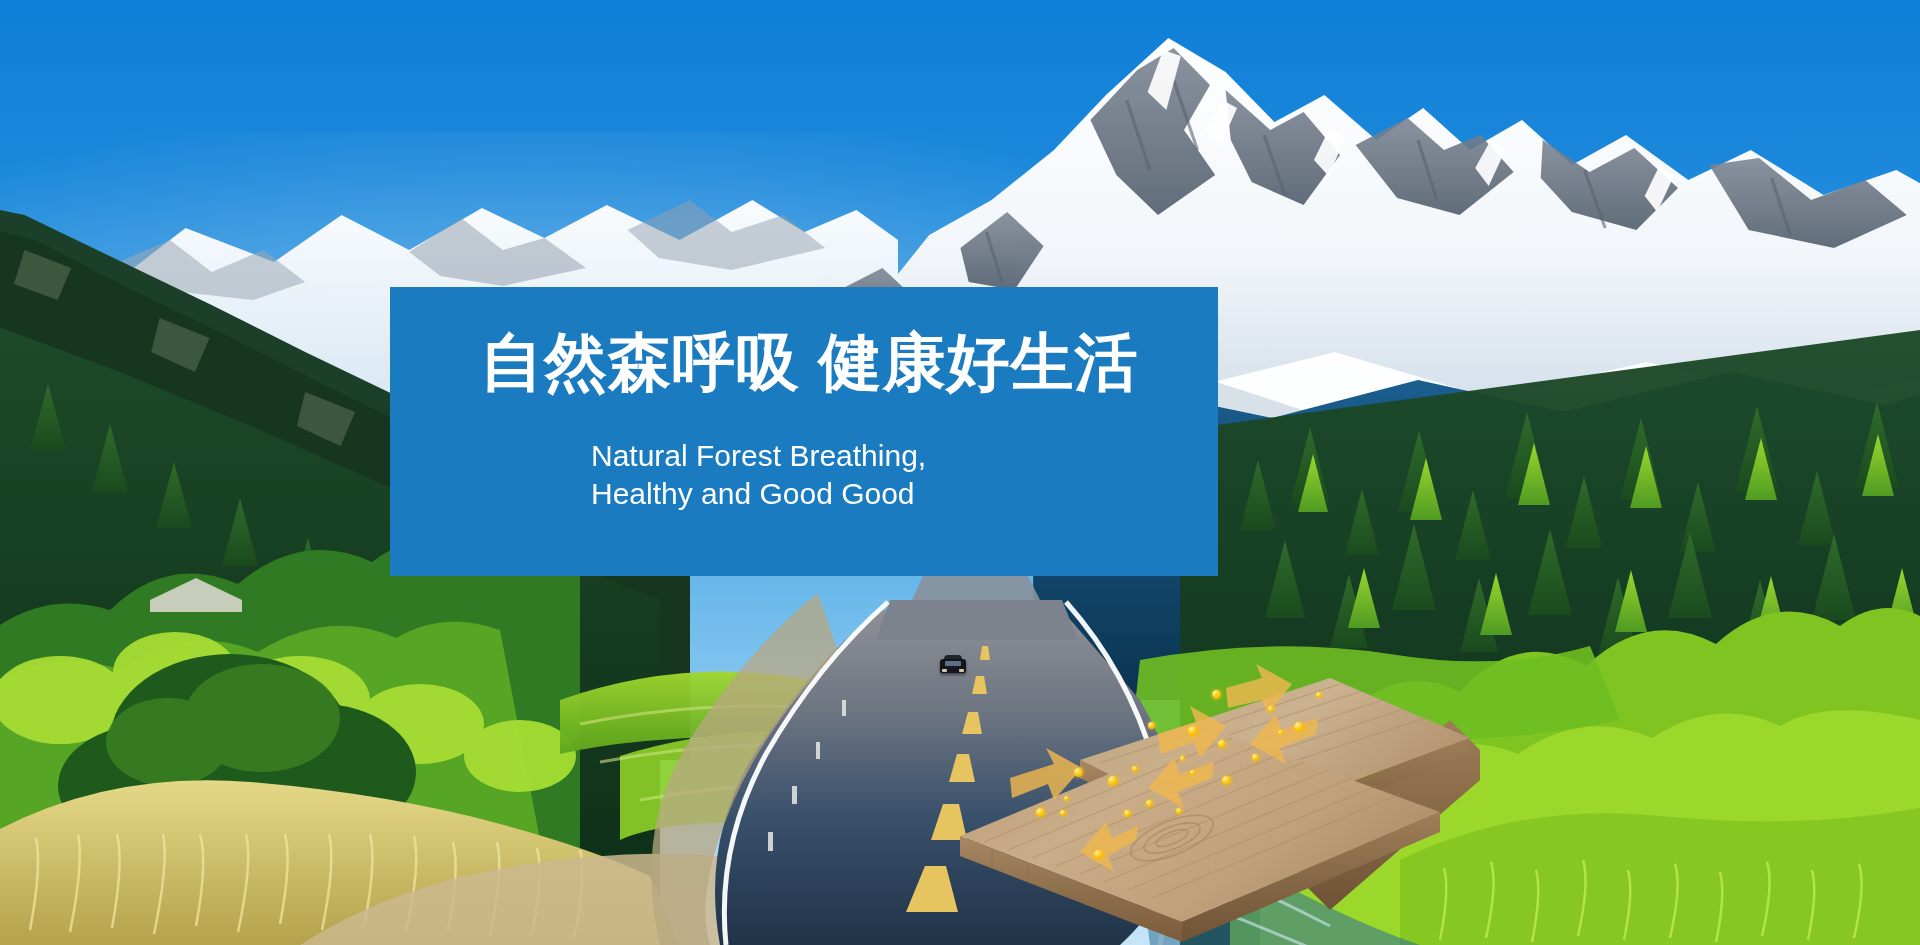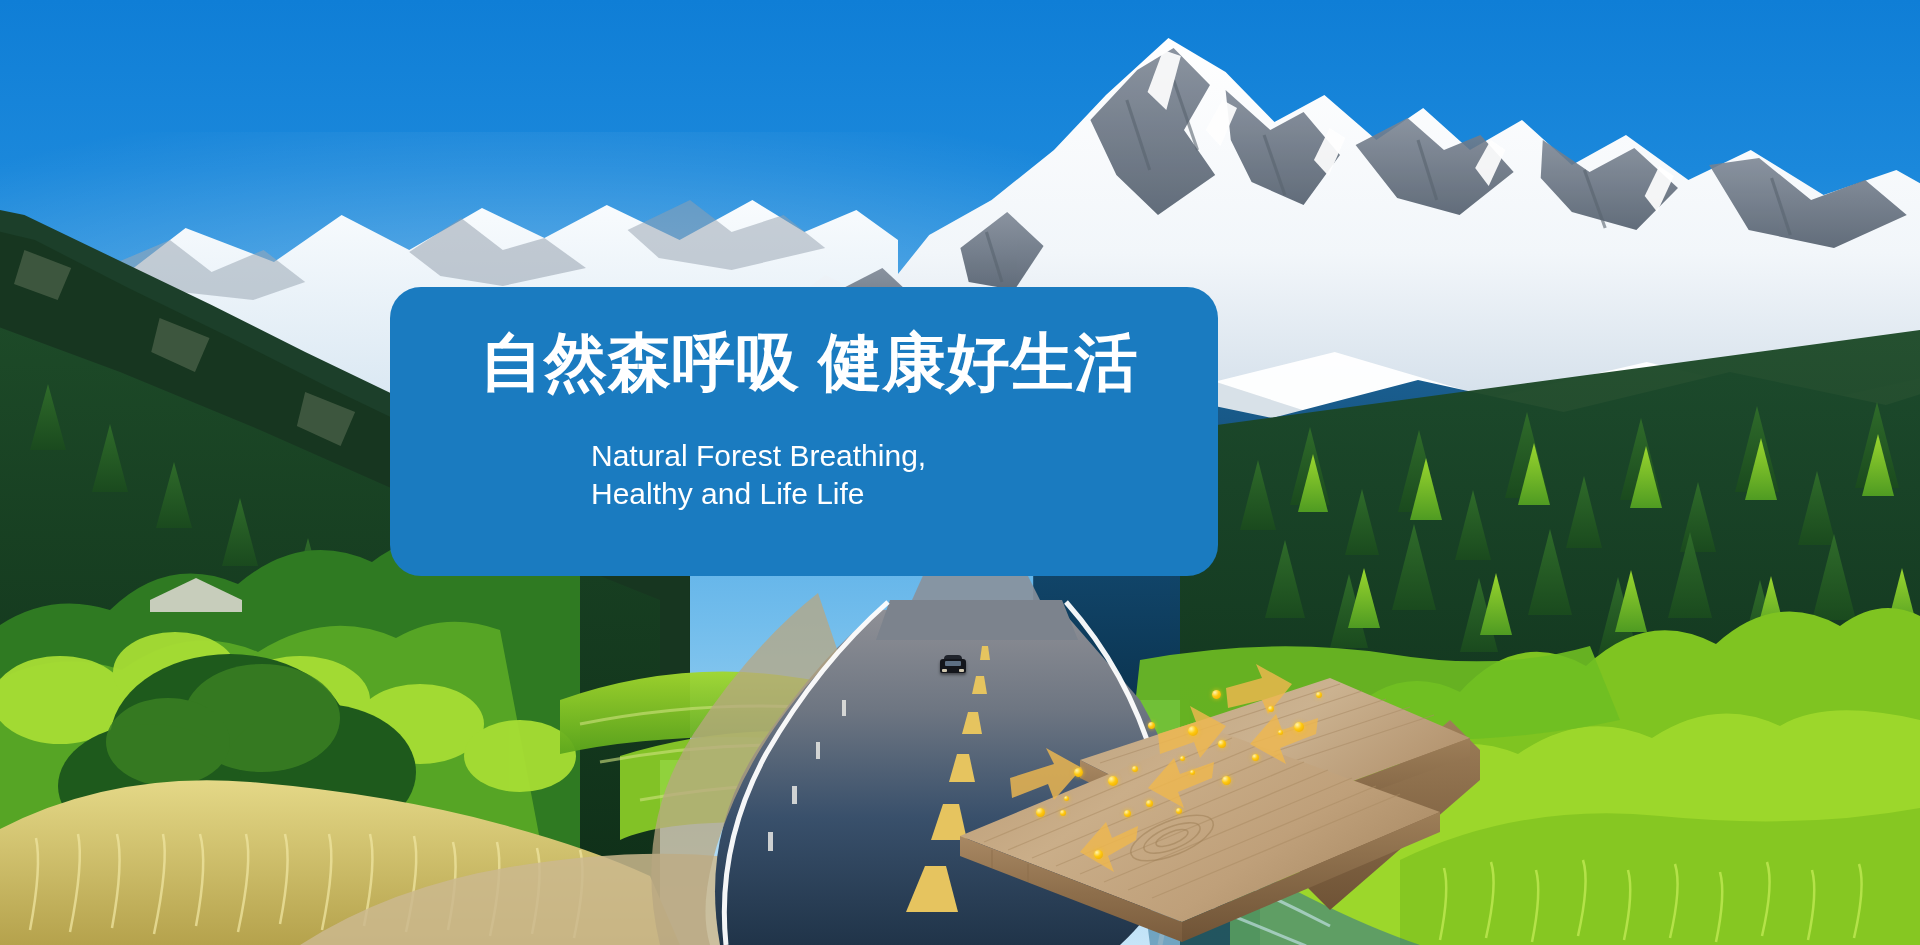--- a/index.html
+++ b/index.html
@@ -36,21 +36,21 @@
 
   
   .car{position:absolute;left:940px;top:655px;width:26px;height:20px;z-index:7;}
   .car-body{position:absolute;left:0;top:4px;width:26px;height:14px;background:#14161c;border-radius:3px 3px 2px 2px;box-shadow:0 2px 3px rgba(0,0,0,.45);}
   .car-roof{position:absolute;left:4px;top:0;width:18px;height:8px;background:#20242c;border-radius:4px 4px 1px 1px;}
   .car-glass{position:absolute;left:5px;top:6px;width:16px;height:5px;background:#5d6f84;border-radius:1px;}
   .car-lamp{position:absolute;top:14px;width:5px;height:3px;background:#f2e6c9;border-radius:1px;opacity:.85;}
 
   
   .panel{position:absolute;left:390px;top:287px;width:828px;height:289px;
-         background:#1a7bc0;z-index:20;border-radius:31px;}
+         background:#1a7bc0;z-index:20;}
   .panel-title{position:absolute;left:90px;top:40px;width:700px;
          font-size:63px;font-weight:700;color:#ffffff;letter-spacing:1px;
          line-height:1.12;white-space:nowrap;}
   .panel-sub{position:absolute;left:180px;top:150px;width:600px;
          font-size:30px;font-weight:400;color:#ffffff;line-height:1.28;}
   .panel-sub span{display:block;margin-left:21px;}
 
   
   .planks{position:absolute;left:950px;top:660px;width:530px;height:285px;z-index:25;}
   .planks svg{position:absolute;left:0;top:0;width:100%;height:100%;overflow:visible;}
@@ -478,17 +478,17 @@
     <div class="particle" style="left:226px;top:148px;width:6px;height:6px;"></div>
     <div class="particle" style="left:144px;top:190px;width:9px;height:9px;"></div>
     <div class="particle" style="left:366px;top:32px;width:6px;height:6px;"></div>
     <div class="particle" style="left:230px;top:96px;width:5px;height:5px;"></div>
   </div>
 
   <div class="panel">
     <div class="panel-title">自然森呼吸 健康好生活</div>
     <div class="panel-sub">
       <span>Natural Forest Breathing,</span>
-      <span>Healthy and Life Life</span>
+      <span>Healthy and Good Good</span>
     </div>
   </div>
 
 </div>
 
 </body></html>

